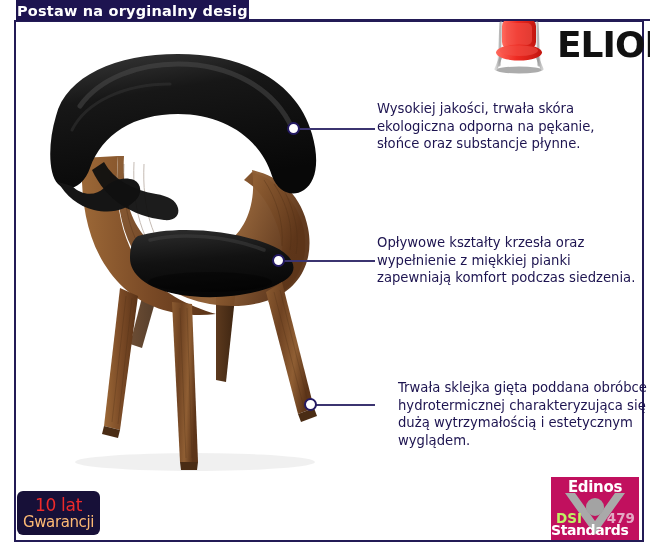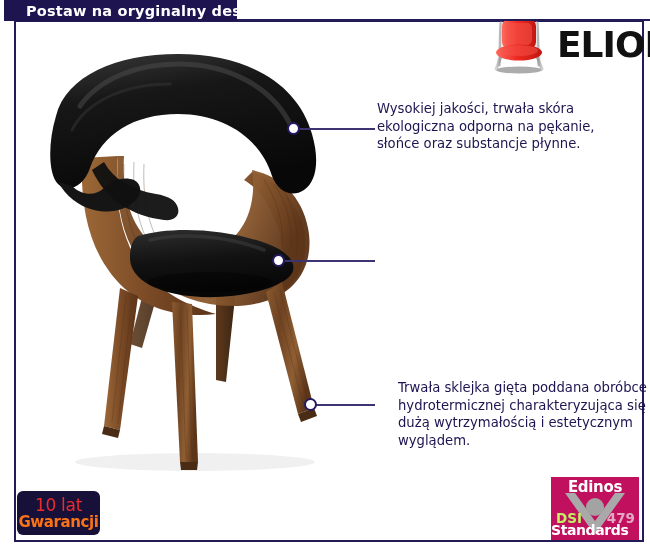--- a/index.html
+++ b/index.html
@@ -22,29 +22,29 @@
     left:14px;top:20px;
     width:630px;height:522px;
     border:2px solid #231b56;
     box-sizing:border-box;
     background:#ffffff;
   }
 
   
   .banner{
     position:absolute;
-    left:4px;top:0;
+    left:16px;top:0;
     width:233px;height:21px;
     background:#1d1450;
     color:#ffffff;
     font-size:14.5px;
     font-weight:bold;
     letter-spacing:.2px;
     display:flex;align-items:center;
-    padding-left:22px;
+    padding-left:1px;
     box-sizing:border-box;
     z-index:30;
     white-space:nowrap;
   }
   .banner-tail{
     position:absolute;
     left:233px;top:19px;
     width:417px;height:2px;
     background:#231b56;
     z-index:29;
@@ -125,23 +125,23 @@
     justify-content:center;
     line-height:1;
   }
   .warranty-top{
     color:#ee2a2a;
     font-size:17px;
     font-weight:normal;
     letter-spacing:-.3px;
   }
   .warranty-bottom{
-    color:#f97316;
+    color:#fdba74;
     font-size:15px;
-    font-weight:bold;
+    font-weight:normal;
     letter-spacing:-.4px;
     margin-top:1px;
   }
 
   
   .edinos{
     position:absolute;
     left:551px;top:477px;
     width:88px;height:63px;
     background:#c1105e;
@@ -324,20 +324,21 @@
   <div class="lead-line" style="left:299px;top:128px;width:76px;"></div>
   <div class="dot" style="left:287px;top:122px;"></div>
 
   <div class="lead-line" style="left:284px;top:260px;width:91px;"></div>
   <div class="dot" style="left:272px;top:254px;"></div>
 
   <div class="lead-line" style="left:316px;top:404px;width:59px;"></div>
   <div class="dot" style="left:304px;top:398px;"></div>
 
   <div class="callout callout-1">Wysokiej jakości, trwała skóra ekologiczna odporna na pękanie, słońce oraz substancje płynne.</div>
+  <div class="callout callout-2">Opływowe kształty krzesła oraz wypełnienie z miękkiej pianki zapewniają komfort podczas siedzenia.</div>
   <div class="callout callout-3">Trwała sklejka gięta poddana obróbce hydrotermicznej charakteryzująca się dużą wytrzymałością i estetycznym wyglądem.</div>
 
   <div class="warranty">
     <div class="warranty-top">10 lat</div>
     <div class="warranty-bottom">Gwarancji</div>
   </div>
 
   <div class="edinos">
     <svg class="edinos-svg" width="88" height="63" viewBox="0 0 88 63">
       <path d="M14 16 L44 58 L74 16 L64 16 L44 44 L24 16 Z" fill="#a9a9a9"></path>

